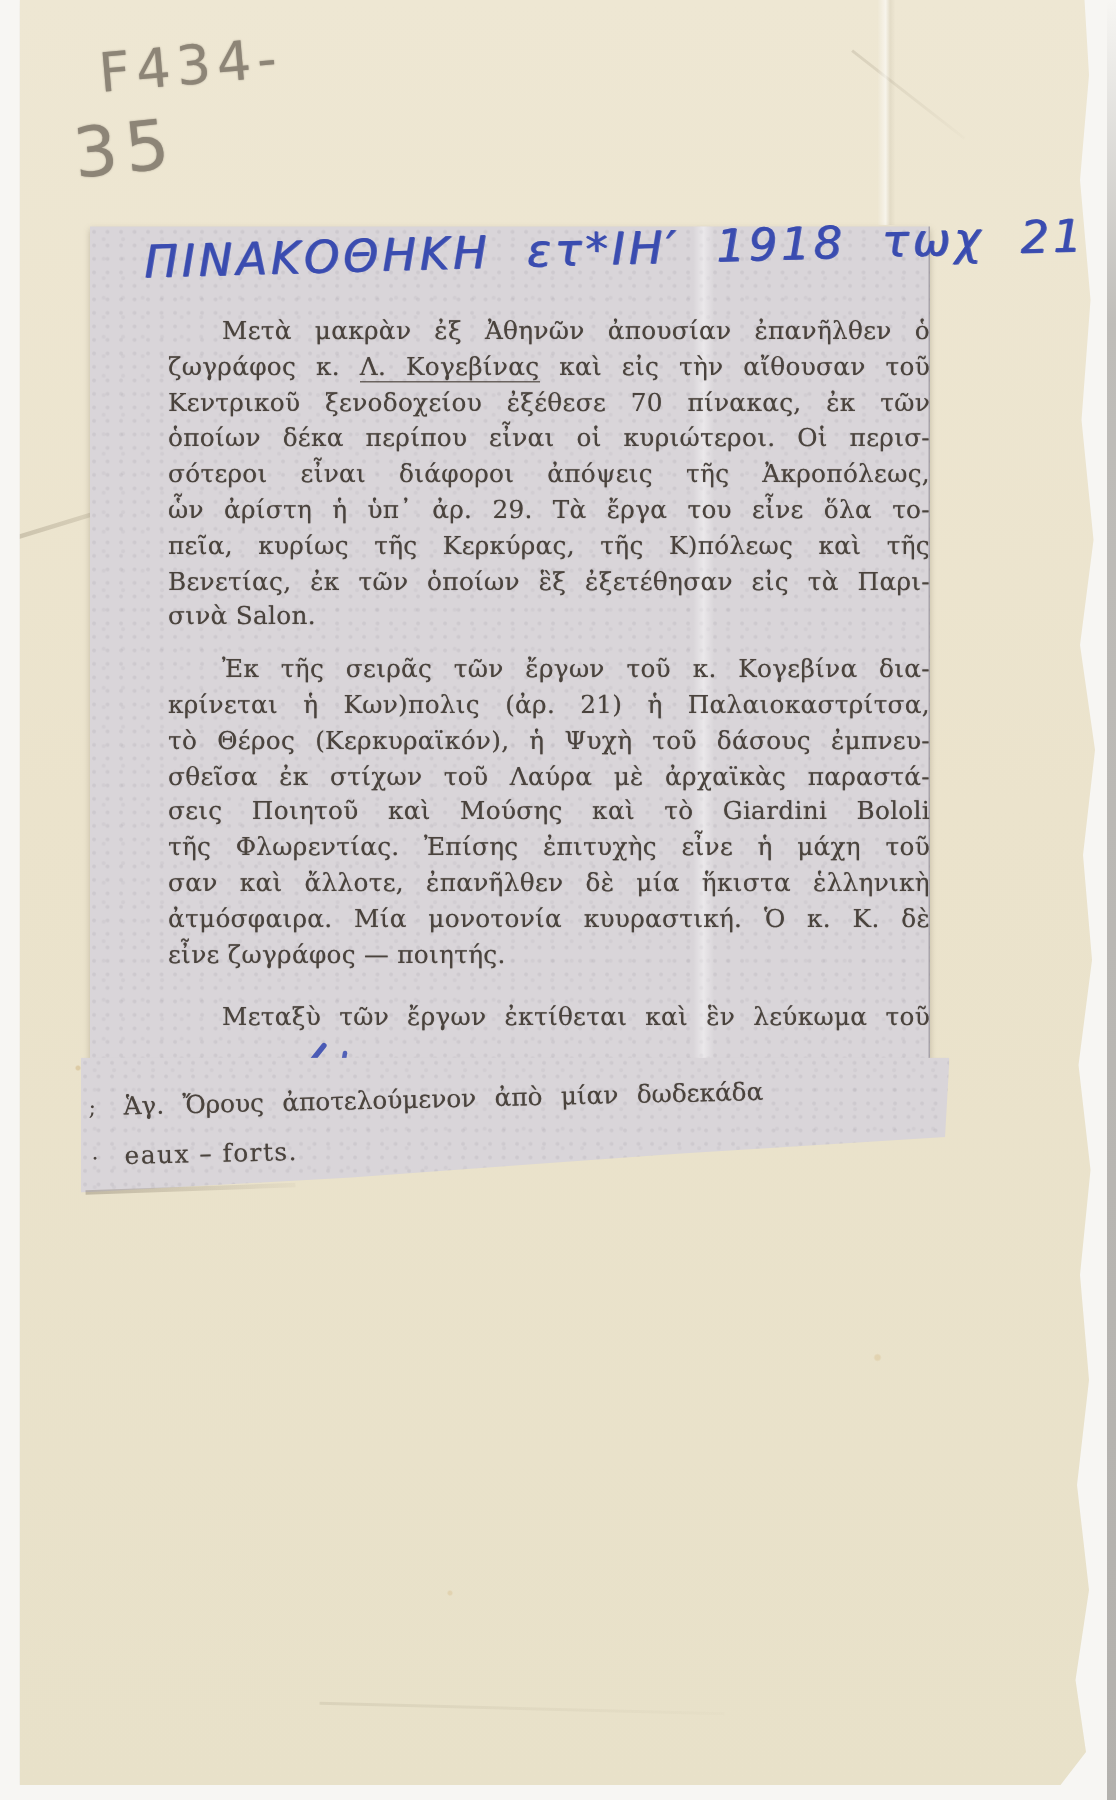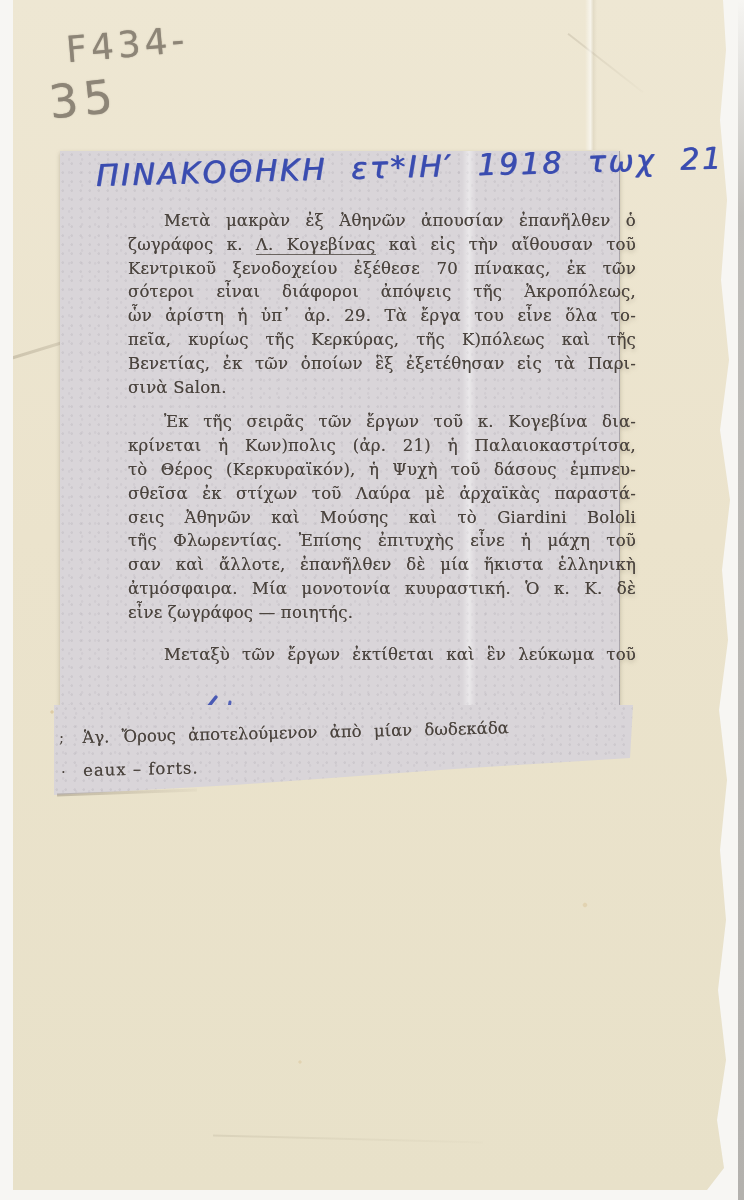--- a/index.html
+++ b/index.html
@@ -44,21 +44,21 @@
       radial-gradient(circle at 70% 65%, rgba(85,80,95,.06) 0 1px, rgba(0,0,0,0) 1.6px);
     background-size:9px 9px,13px 13px;
     filter:drop-shadow(0 2px 2px rgba(90,80,60,.30));
   }
   .clipping.main{left:47px;top:151px;width:559px;height:556px;
     border-right:1.5px solid rgba(100,95,105,.40);
     border-bottom:1px solid rgba(100,95,105,.20);}
   .clipping.main .crease-v{position:absolute;left:402px;top:0;width:14px;height:100%;
     background:linear-gradient(90deg,rgba(0,0,0,0),rgba(255,255,255,.45) 50%,rgba(0,0,0,0));}
 
-  .textcol{position:absolute;left:68px;top:58px;width:508px;
+  .textcol{position:absolute;left:52px;top:58px;width:508px;
     font-size:16.5px;line-height:23.8px;color:var(--print_ink,#4a433d);
     text-shadow:0 0 .6px rgba(74,67,61,.65);letter-spacing:.2px;}
   .para .line{text-align:justify;text-align-last:justify;}
   .para .line.first{text-indent:36px;}
   .para.endshort .line.last{text-align-last:left;}
   .para.p2{margin-top:11px;}
   .para.p3{margin-top:18px;}
   .underlined{border-bottom:1px solid rgba(70,62,55,.75);padding-bottom:.5px;}
 
   
@@ -105,32 +105,33 @@
     <div class="pencil code">F434-</div>
     <div class="pencil pagenum">35</div>
 
     <div class="clipping main">
       <div class="crease-v"></div>
       <div class="textcol">
         <div class="para p1 endshort">
             <div class="line first">Μετὰ μακρὰν ἐξ Ἀθηνῶν  ἀπουσίαν ἐπανῆλθεν ὁ</div>
             <div class="line">ζωγράφος κ. <span class="underlined">Λ. Κογεβίνας</span> καὶ εἰς τὴν αἴθουσαν τοῦ</div>
             <div class="line">Κεντρικοῦ  ξενοδοχείου ἐξέθεσε 70 πίνακας, ἐκ τῶν</div>
+            <div class="line">ὁποίων δέκα περίπου εἶναι οἱ κυριώτεροι. Οἱ περισ-</div>
             <div class="line">σότεροι εἶναι διάφοροι ἀπόψεις τῆς Ἀκροπόλεως,</div>
             <div class="line">ὧν ἀρίστη ἡ ὑπ᾽ ἀρ. 29.  Τὰ ἔργα  του εἶνε ὅλα το-</div>
             <div class="line">πεῖα, κυρίως τῆς Κερκύρας,  τῆς Κ)πόλεως καὶ τῆς</div>
             <div class="line">Βενετίας, ἐκ τῶν ὁποίων ἓξ ἐξετέθησαν εἰς τὰ Παρι-</div>
             <div class="line last">σινὰ Salon.</div>
           </div>
         <div class="para p2 endshort">
             <div class="line first">Ἐκ τῆς σειρᾶς τῶν ἔργων τοῦ κ.  Κογεβίνα δια-</div>
             <div class="line">κρίνεται ἡ Κων)πολις (ἀρ. 21)  ἡ Παλαιοκαστρίτσα,</div>
             <div class="line">τὸ Θέρος (Κερκυραϊκόν), ἡ Ψυχὴ τοῦ δάσους ἐμπνευ-</div>
             <div class="line">σθεῖσα ἐκ στίχων τοῦ Λαύρα μὲ  ἀρχαϊκὰς παραστά-</div>
-            <div class="line">σεις Ἀθηνῶν καὶ Μούσης καὶ τὸ  Giardini  Bololi</div>
+            <div class="line">σεις Ποιητοῦ καὶ Μούσης καὶ τὸ  Giardini  Bololi</div>
             <div class="line">τῆς Φλωρεντίας.  Ἐπίσης ἐπιτυχὴς εἶνε ἡ μάχη τοῦ</div>
             <div class="line">σαν καὶ ἄλλοτε, ἐπανῆλθεν  δὲ  μία ἥκιστα ἑλληνικὴ</div>
             <div class="line">ἀτμόσφαιρα. Μία μονοτονία κυυραστική. Ὁ κ. Κ. δὲ</div>
             <div class="line last">εἶνε ζωγράφος — ποιητής.</div>
           </div>
         <div class="para p3">
             <div class="line first last">Μεταξὺ τῶν ἔργων ἐκτίθεται καὶ ἓν λεύκωμα τοῦ</div>
           </div>
       </div>
     </div>

